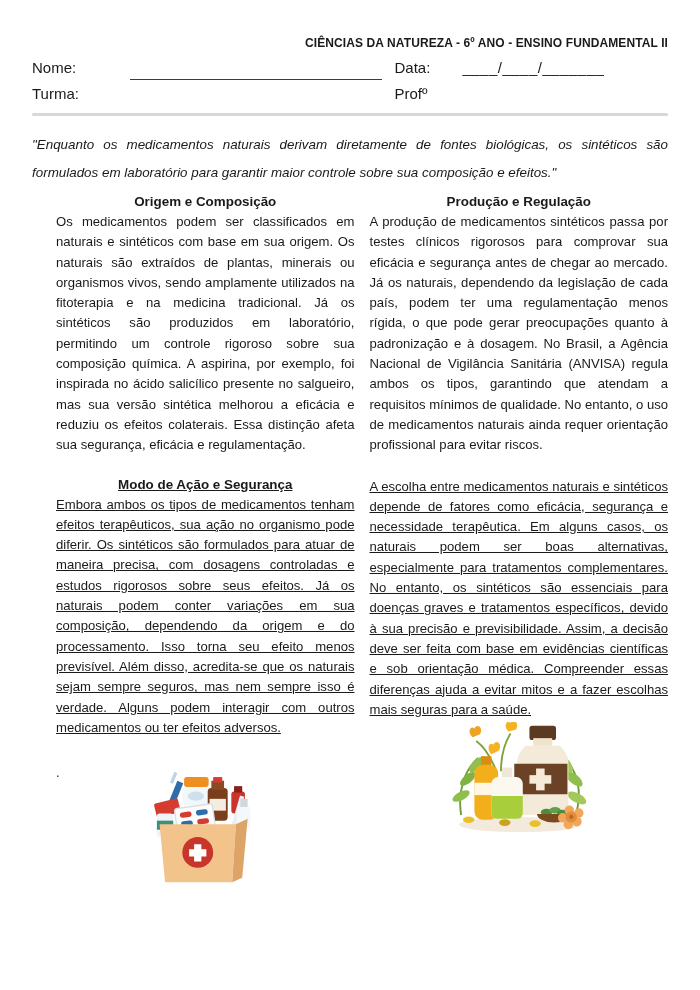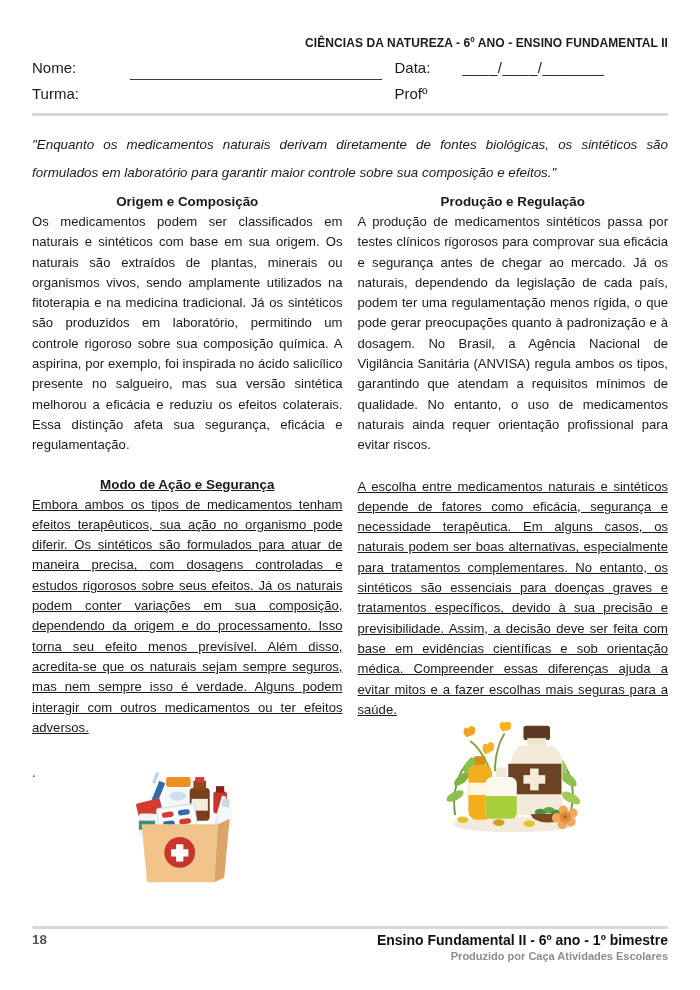--- a/index.html
+++ b/index.html
@@ -27,21 +27,21 @@
     margin-top:27px; text-align:center;
     font-size:14.6px; font-weight:bold; letter-spacing:.1px;
   }
   .quote{
     margin-top:15px; font-style:italic; font-size:13.4px; line-height:27.5px;
     text-align:justify;
   }
   
   .columns{
     margin-top:8px; display:grid; grid-template-columns:1fr 1fr;
-    column-gap:15px; align-items:start;
+    column-gap:15px; align-items:start;margin-left:24px;
   }
   .section + .section{ margin-top:21px;text-decoration:underline; }
   .section h3{
     text-align:center; font-size:13.4px; font-weight:bold; margin-bottom:3px;
   }
   .section p{
     font-size:13.1px; line-height:20.3px; text-align:justify;
   }
   .stray{ margin-top:26px; font-size:13px; line-height:18px; }
   .illus{ text-align:center; }
@@ -198,24 +198,14 @@
 
           <ellipse cx="22" cy="103" rx="6" ry="3.5" fill="#e8c02a"></ellipse>
           <ellipse cx="60" cy="106" rx="6" ry="3.5" fill="#caa21d"></ellipse>
           <ellipse cx="92" cy="107" rx="6" ry="3.5" fill="#e8c02a"></ellipse>
         </svg>
       </figure>
     </div>
 
   </div>
 
-  <div class="footer">
-    <div class="divider"></div>
-    <div class="footer-row">
-      <span class="page-num">18</span>
-      <span class="footer-right">
-        <span class="edition" style="display:block;">Ensino Fundamental II - 6º ano - 1º bimestre</span>
-        <span class="producer" style="display:block;">Produzido por Caça Atividades Escolares</span>
-      </span>
-    </div>
-  </div>
 
 </div>
 
 </body></html>

